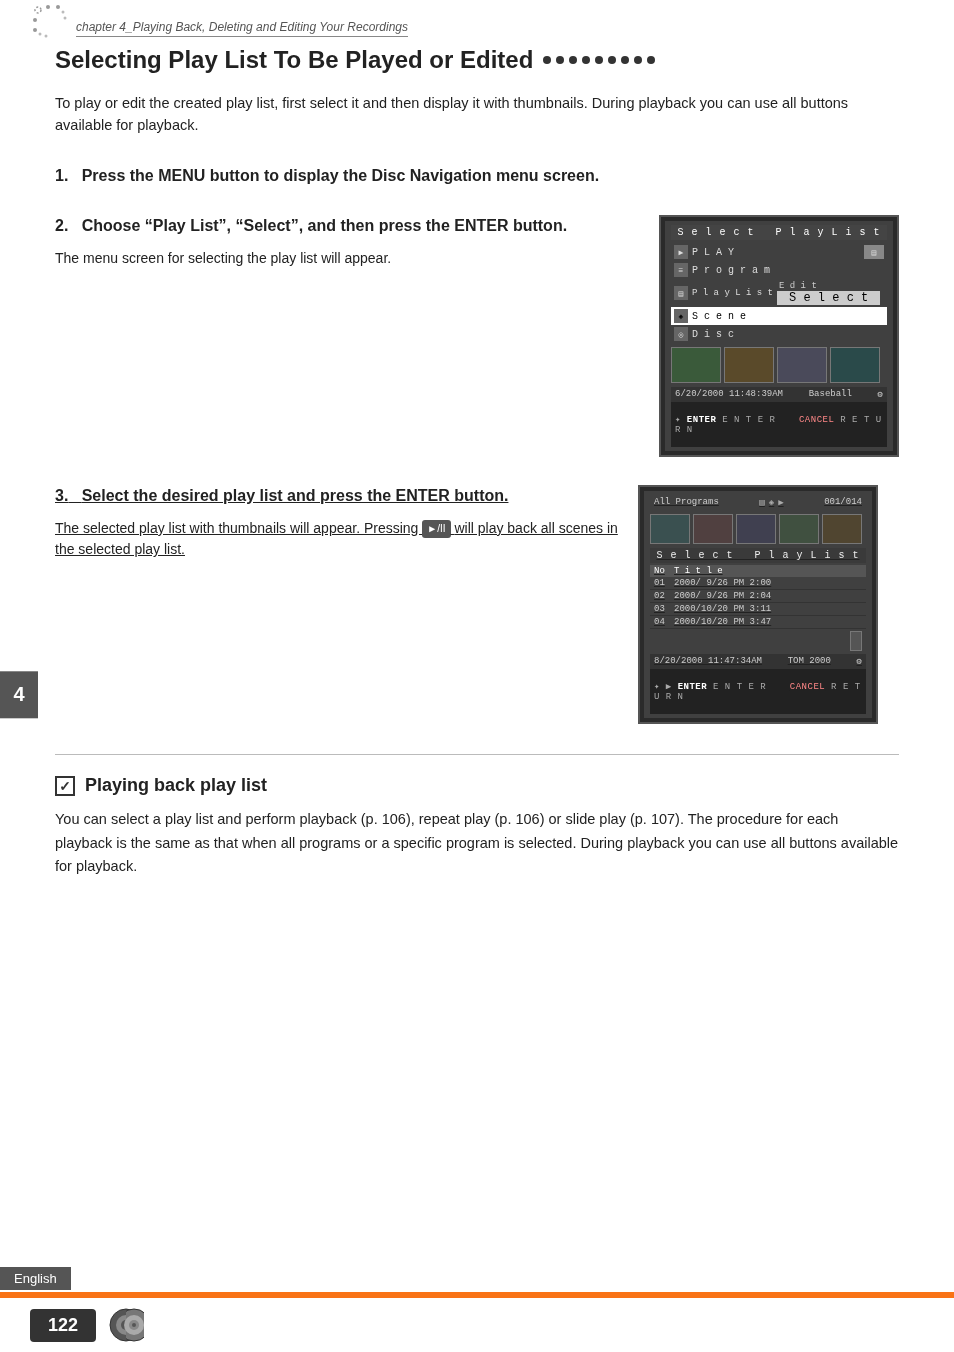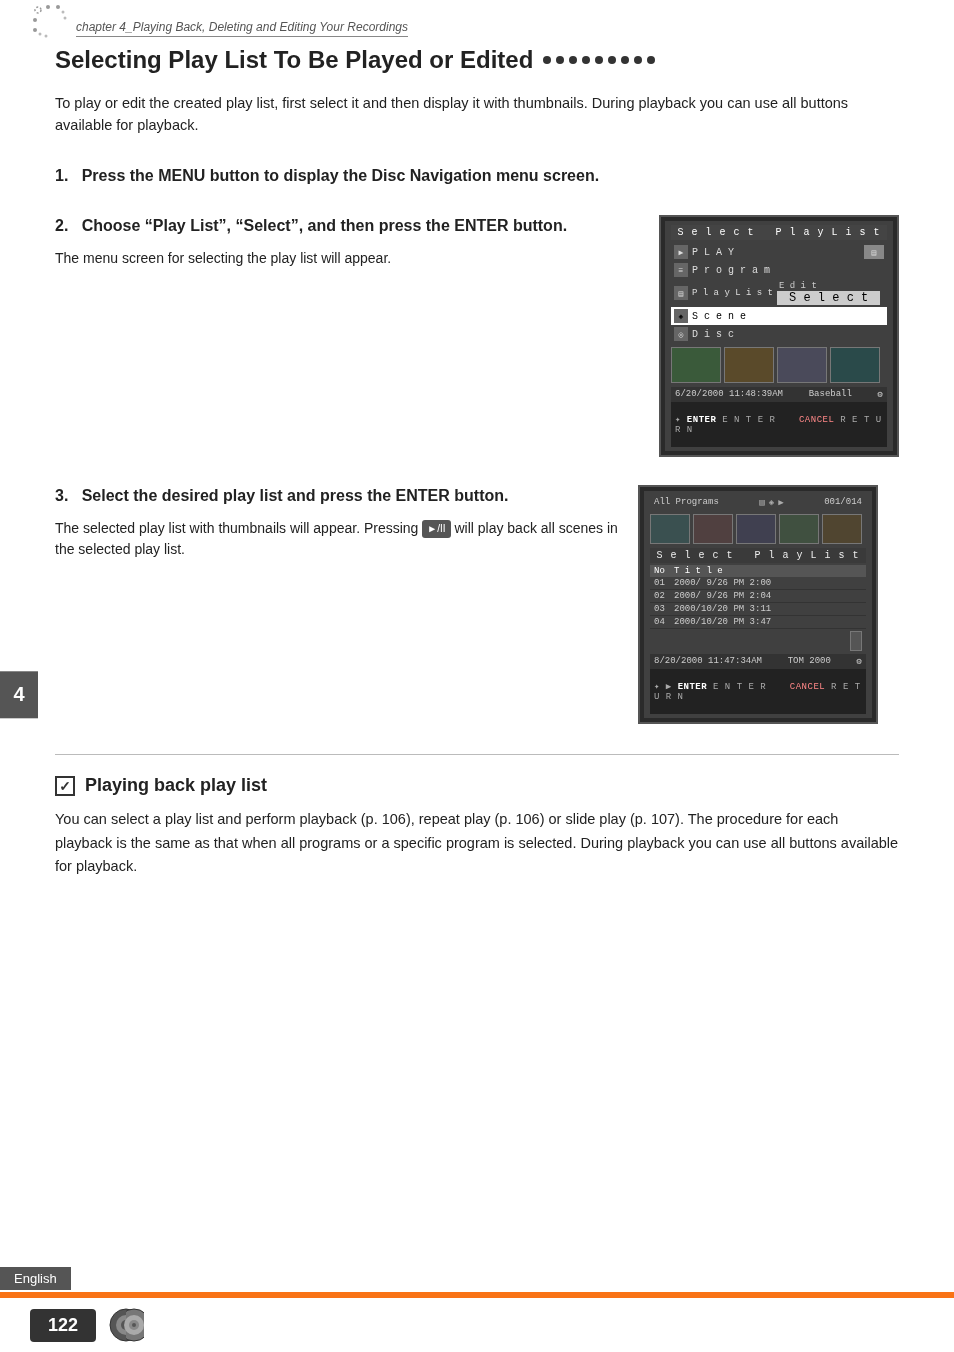--- a/index.html
+++ b/index.html
@@ -285,20 +285,21 @@
       color: #fff;
       font-size: 13px;
       padding: 4px 14px;
     }
 
     
     .step3-container {
       display: flex;
       align-items: flex-start;
       margin-top: 10px;
+      text-decoration: underline;
     }
     .step3-text {
       flex: 1;
     }
     .step3-image {
       flex-shrink: 0;
       width: 261px;
     }
 
     .play-btn-inline {

